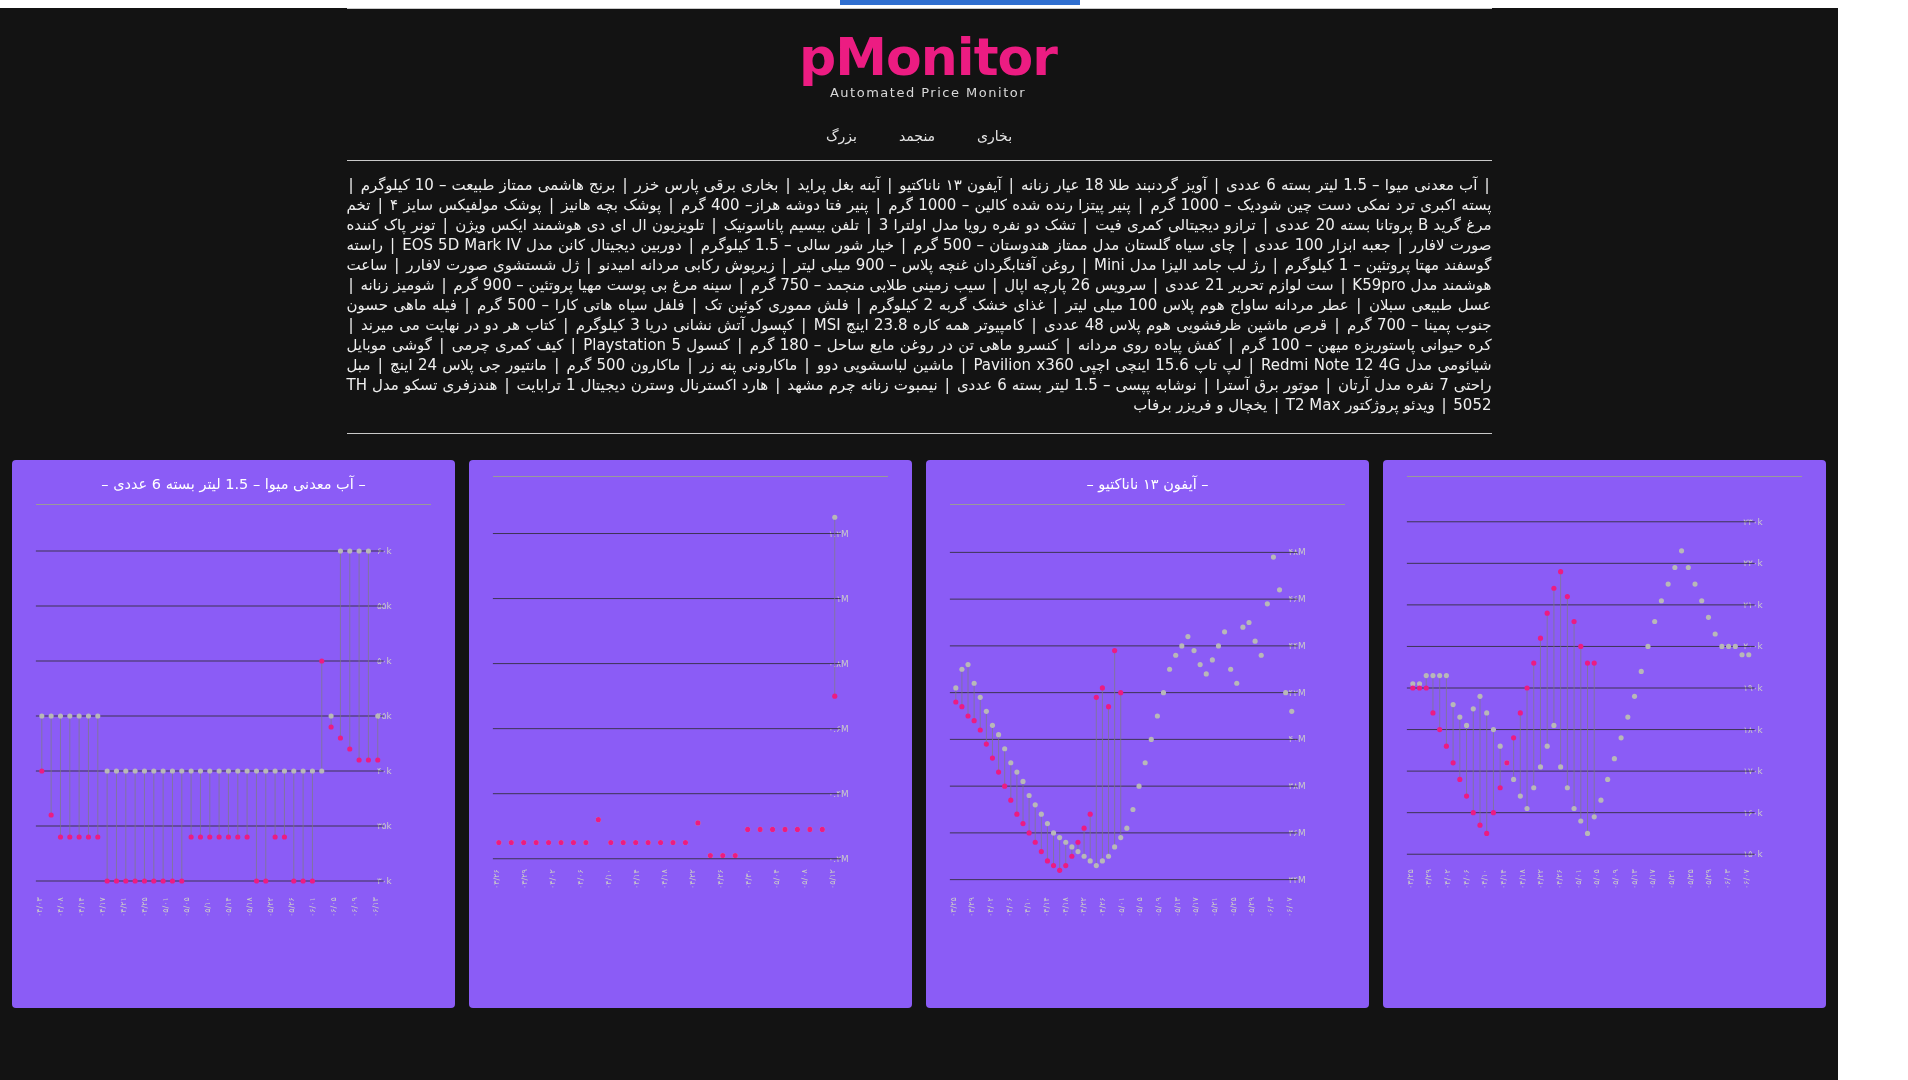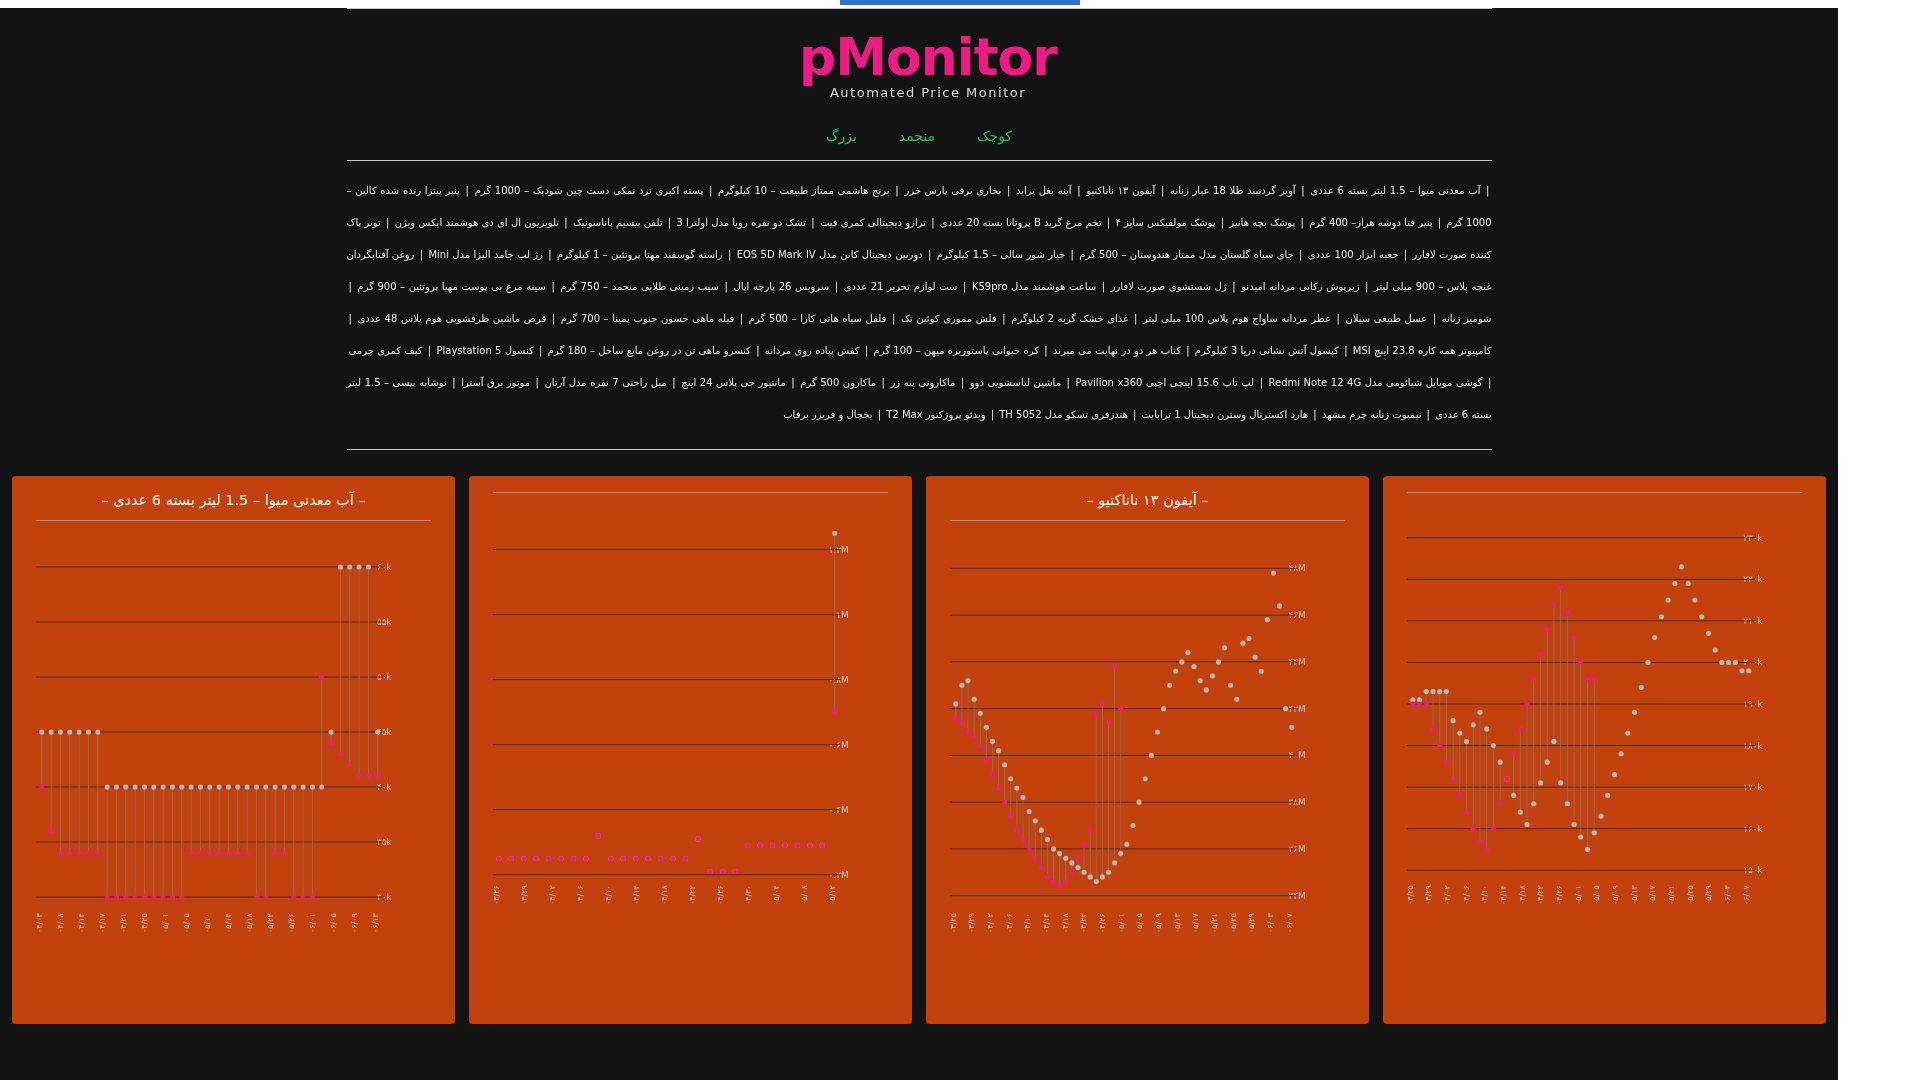--- a/index.html
+++ b/index.html
@@ -73,54 +73,54 @@
   }
   .size-nav {
     display: flex;
     flex-direction: row-reverse;
     justify-content: center;
     gap: 42px;
     margin-top: 20px;
     margin-bottom: 16px;
   }
   .size-nav a {
-    color: #22c55e;
+    color: #e5e5e5;
     font-size: 14px;
     text-decoration: none;
     font-family: "DejaVu Sans", sans-serif;
   }
   .links-block {
     width: 1145px;
     margin: 0 auto;
     padding: 14px 0 18px 0;
     text-align: justify;
     direction: rtl;
-    font-size: 10px;
-    line-height: 32px;
+    font-size: 15px;
+    line-height: 20px;
     color: #efefef;
     font-family: "DejaVu Sans", sans-serif;
   }
   .links-block .sep {
     color: #efefef;
     padding: 0 2px;
   }
   .links-block a {
     color: #efefef;
     text-decoration: none;
   }
   .charts-row {
     display: flex;
     flex-direction: row-reverse;
     gap: 14px;
     padding: 26px 12px 0 12px;
     box-sizing: border-box;
     width: 1838px;
   }
   .card {
-    background: #c2410c;
+    background: #8b5cf6;
     border-radius: 4px;
     flex: 1 1 0;
     min-width: 0;
     height: 548px;
     box-sizing: border-box;
     padding: 16px 14px 10px 14px;
     position: relative;
   }
   .card-title {
     color: #ffffff;
@@ -164,21 +164,21 @@
     <div class="hr"></div>
 
     <div class="brand-wrap">
       <div class="brand-title"><span>p</span><span>Monitor</span></div>
       <div class="brand-sub">Automated Price Monitor</div>
     </div>
 
     <div class="size-nav" id="size-nav">
         <a href="#">بزرگ</a>
         <a href="#">منجمد</a>
-        <a href="#">کوچک</a>
+        <a href="#">بخاری</a>
       </div>
 
     <div class="hr"></div>
 
     <div class="links-block" id="product-links"><span class="sep"> | </span><a href="#">آب معدنی میوا – 1.5 لیتر بسته 6 عددی</a><span class="sep"> | </span><a href="#">آویز گردنبند طلا 18 عیار زنانه</a><span class="sep"> | </span><a href="#">آیفون ۱۳ ناناکتیو</a><span class="sep"> | </span><a href="#">آینه بغل پراید</a><span class="sep"> | </span><a href="#">بخاری برقی پارس خزر</a><span class="sep"> | </span><a href="#">برنج هاشمی ممتاز طبیعت – 10 کیلوگرم</a><span class="sep"> | </span><a href="#">پسته اکبری ترد نمکی دست چین شودیک – 1000 گرم</a><span class="sep"> | </span><a href="#">پنیر پیتزا رنده شده کالین – 1000 گرم</a><span class="sep"> | </span><a href="#">پنیر فتا دوشه هراز– 400 گرم</a><span class="sep"> | </span><a href="#">پوشک بچه هانیز</a><span class="sep"> | </span><a href="#">پوشک مولفیکس سایز ۴</a><span class="sep"> | </span><a href="#">تخم مرغ گرید B پروتانا بسته 20 عددی</a><span class="sep"> | </span><a href="#">ترازو دیجیتالی کمری فیت</a><span class="sep"> | </span><a href="#">تشک دو نفره رویا مدل اولترا 3</a><span class="sep"> | </span><a href="#">تلفن بیسیم پاناسونیک</a><span class="sep"> | </span><a href="#">تلویزیون ال ای دی هوشمند ایکس ویژن</a><span class="sep"> | </span><a href="#">تونر پاک کننده صورت لافارر</a><span class="sep"> | </span><a href="#">جعبه ابزار 100 عددی</a><span class="sep"> | </span><a href="#">چای سیاه گلستان مدل ممتاز هندوستان – 500 گرم</a><span class="sep"> | </span><a href="#">خیار شور سالی – 1.5 کیلوگرم</a><span class="sep"> | </span><a href="#">دوربین دیجیتال کانن مدل EOS 5D Mark IV</a><span class="sep"> | </span><a href="#">راسته گوسفند مهتا پروتئین – 1 کیلوگرم</a><span class="sep"> | </span><a href="#">رژ لب جامد الیزا مدل Mini</a><span class="sep"> | </span><a href="#">روغن آفتابگردان غنچه پلاس – 900 میلی لیتر</a><span class="sep"> | </span><a href="#">زیرپوش رکابی مردانه امیدنو</a><span class="sep"> | </span><a href="#">ژل شستشوی صورت لافارر</a><span class="sep"> | </span><a href="#">ساعت هوشمند مدل K59pro</a><span class="sep"> | </span><a href="#">ست لوازم تحریر 21 عددی</a><span class="sep"> | </span><a href="#">سرویس 26 پارچه اپال</a><span class="sep"> | </span><a href="#">سیب زمینی طلایی منجمد – 750 گرم</a><span class="sep"> | </span><a href="#">سینه مرغ بی پوست مهیا پروتئین – 900 گرم</a><span class="sep"> | </span><a href="#">شومیز زنانه</a><span class="sep"> | </span><a href="#">عسل طبیعی سبلان</a><span class="sep"> | </span><a href="#">عطر مردانه ساواج هوم پلاس 100 میلی لیتر</a><span class="sep"> | </span><a href="#">غذای خشک گربه 2 کیلوگرم</a><span class="sep"> | </span><a href="#">فلش مموری کوئین تک</a><span class="sep"> | </span><a href="#">فلفل سیاه هاتی کارا – 500 گرم</a><span class="sep"> | </span><a href="#">فیله ماهی حسون جنوب پمینا – 700 گرم</a><span class="sep"> | </span><a href="#">قرص ماشین ظرفشویی هوم پلاس 48 عددی</a><span class="sep"> | </span><a href="#">کامپیوتر همه کاره 23.8 اینچ MSI</a><span class="sep"> | </span><a href="#">کپسول آتش نشانی دریا 3 کیلوگرم</a><span class="sep"> | </span><a href="#">کتاب هر دو در نهایت می میرند</a><span class="sep"> | </span><a href="#">کره حیوانی پاستوریزه میهن – 100 گرم</a><span class="sep"> | </span><a href="#">کفش پیاده روی مردانه</a><span class="sep"> | </span><a href="#">کنسرو ماهی تن در روغن مایع ساحل – 180 گرم</a><span class="sep"> | </span><a href="#">کنسول Playstation 5</a><span class="sep"> | </span><a href="#">کیف کمری چرمی</a><span class="sep"> | </span><a href="#">گوشی موبایل شیائومی مدل Redmi Note 12 4G</a><span class="sep"> | </span><a href="#">لپ تاپ 15.6 اینچی اچپی Pavilion x360</a><span class="sep"> | </span><a href="#">ماشین لباسشویی دوو</a><span class="sep"> | </span><a href="#">ماکارونی پنه زر</a><span class="sep"> | </span><a href="#">ماکارون 500 گرم</a><span class="sep"> | </span><a href="#">مانتیور جی پلاس 24 اینچ</a><span class="sep"> | </span><a href="#">مبل راحتی 7 نفره مدل آرتان</a><span class="sep"> | </span><a href="#">موتور برق آسترا</a><span class="sep"> | </span><a href="#">نوشابه پپسی – 1.5 لیتر بسته 6 عددی</a><span class="sep"> | </span><a href="#">نیمبوت زنانه چرم مشهد</a><span class="sep"> | </span><a href="#">هارد اکسترنال وسترن دیجیتال 1 ترابایت</a><span class="sep"> | </span><a href="#">هندزفری تسکو مدل TH 5052</a><span class="sep"> | </span><a href="#">ویدئو پروژکتور T2 Max</a><span class="sep"> | </span><a href="#">یخچال و فریزر برفاب</a></div>
 
     <div class="hr"></div>
 
     <div class="charts-row" id="charts-row">
         <div class="card">

